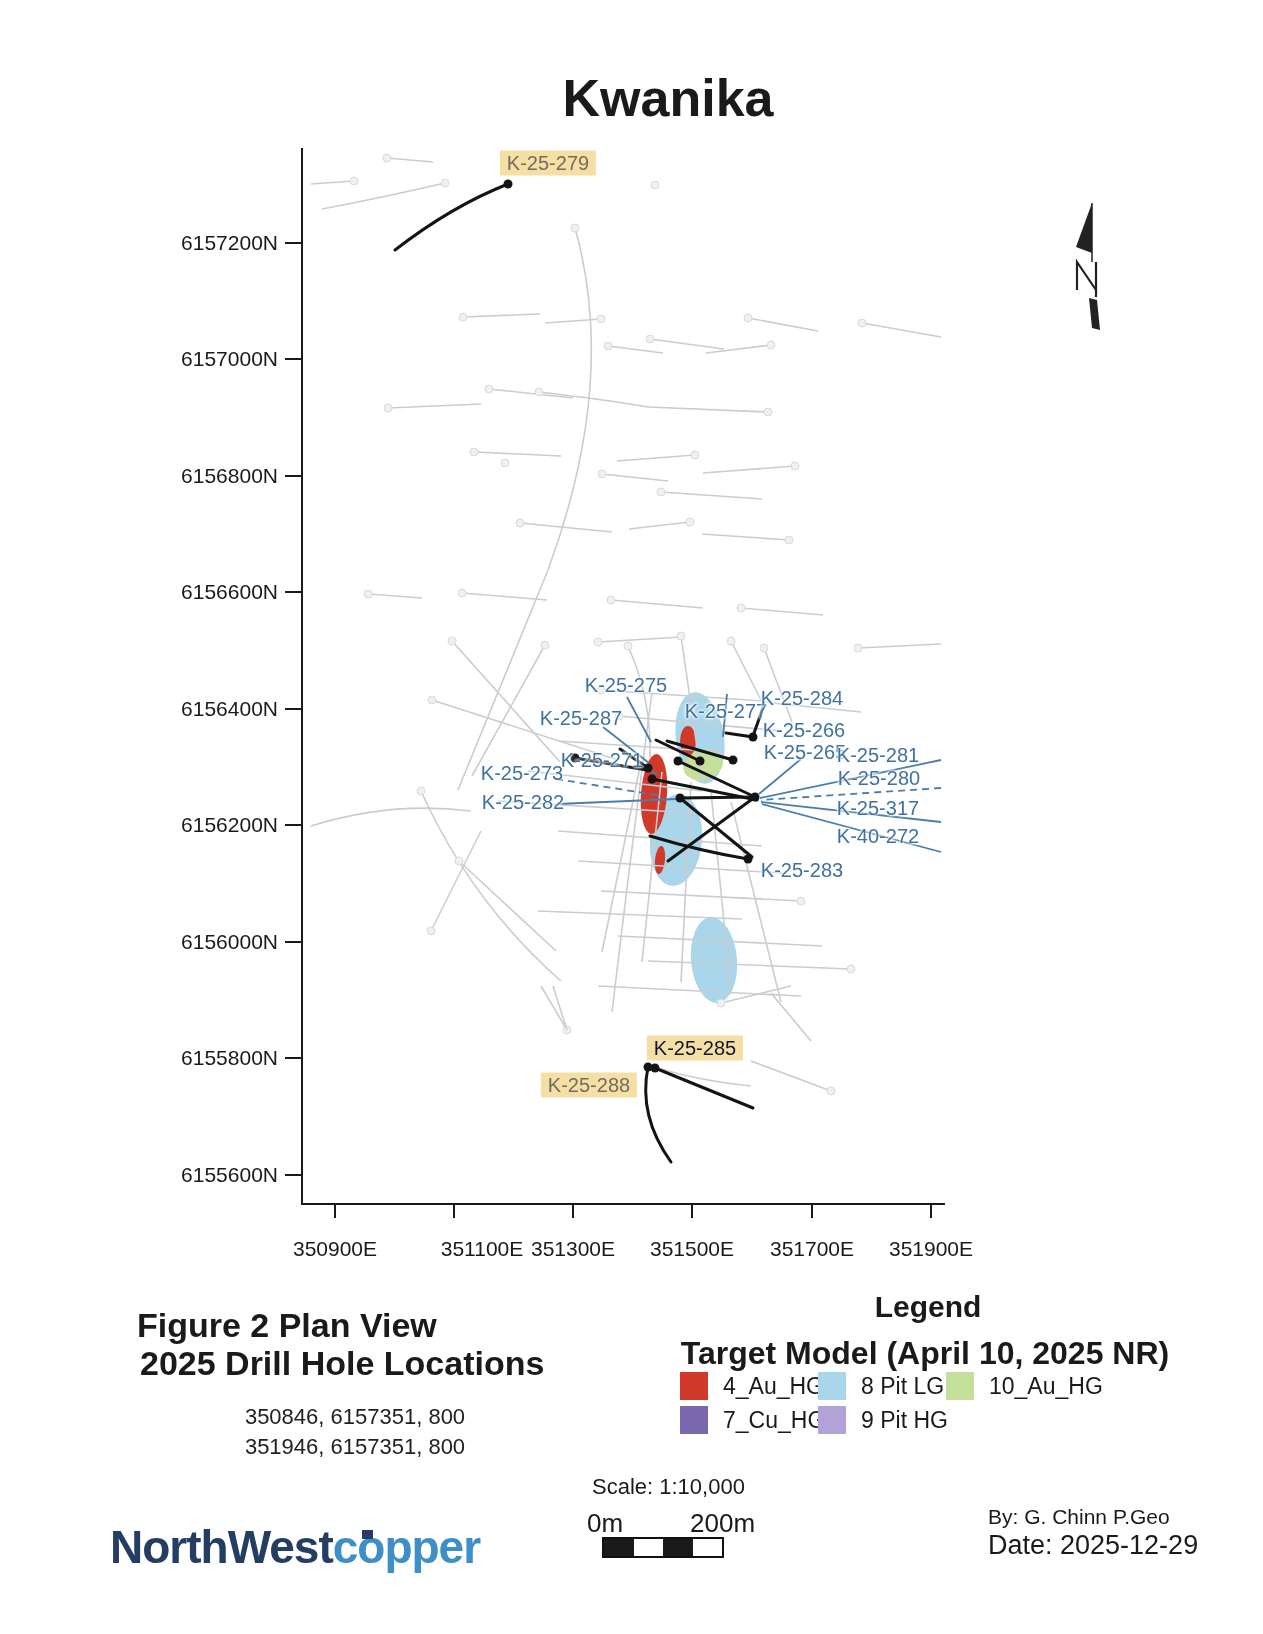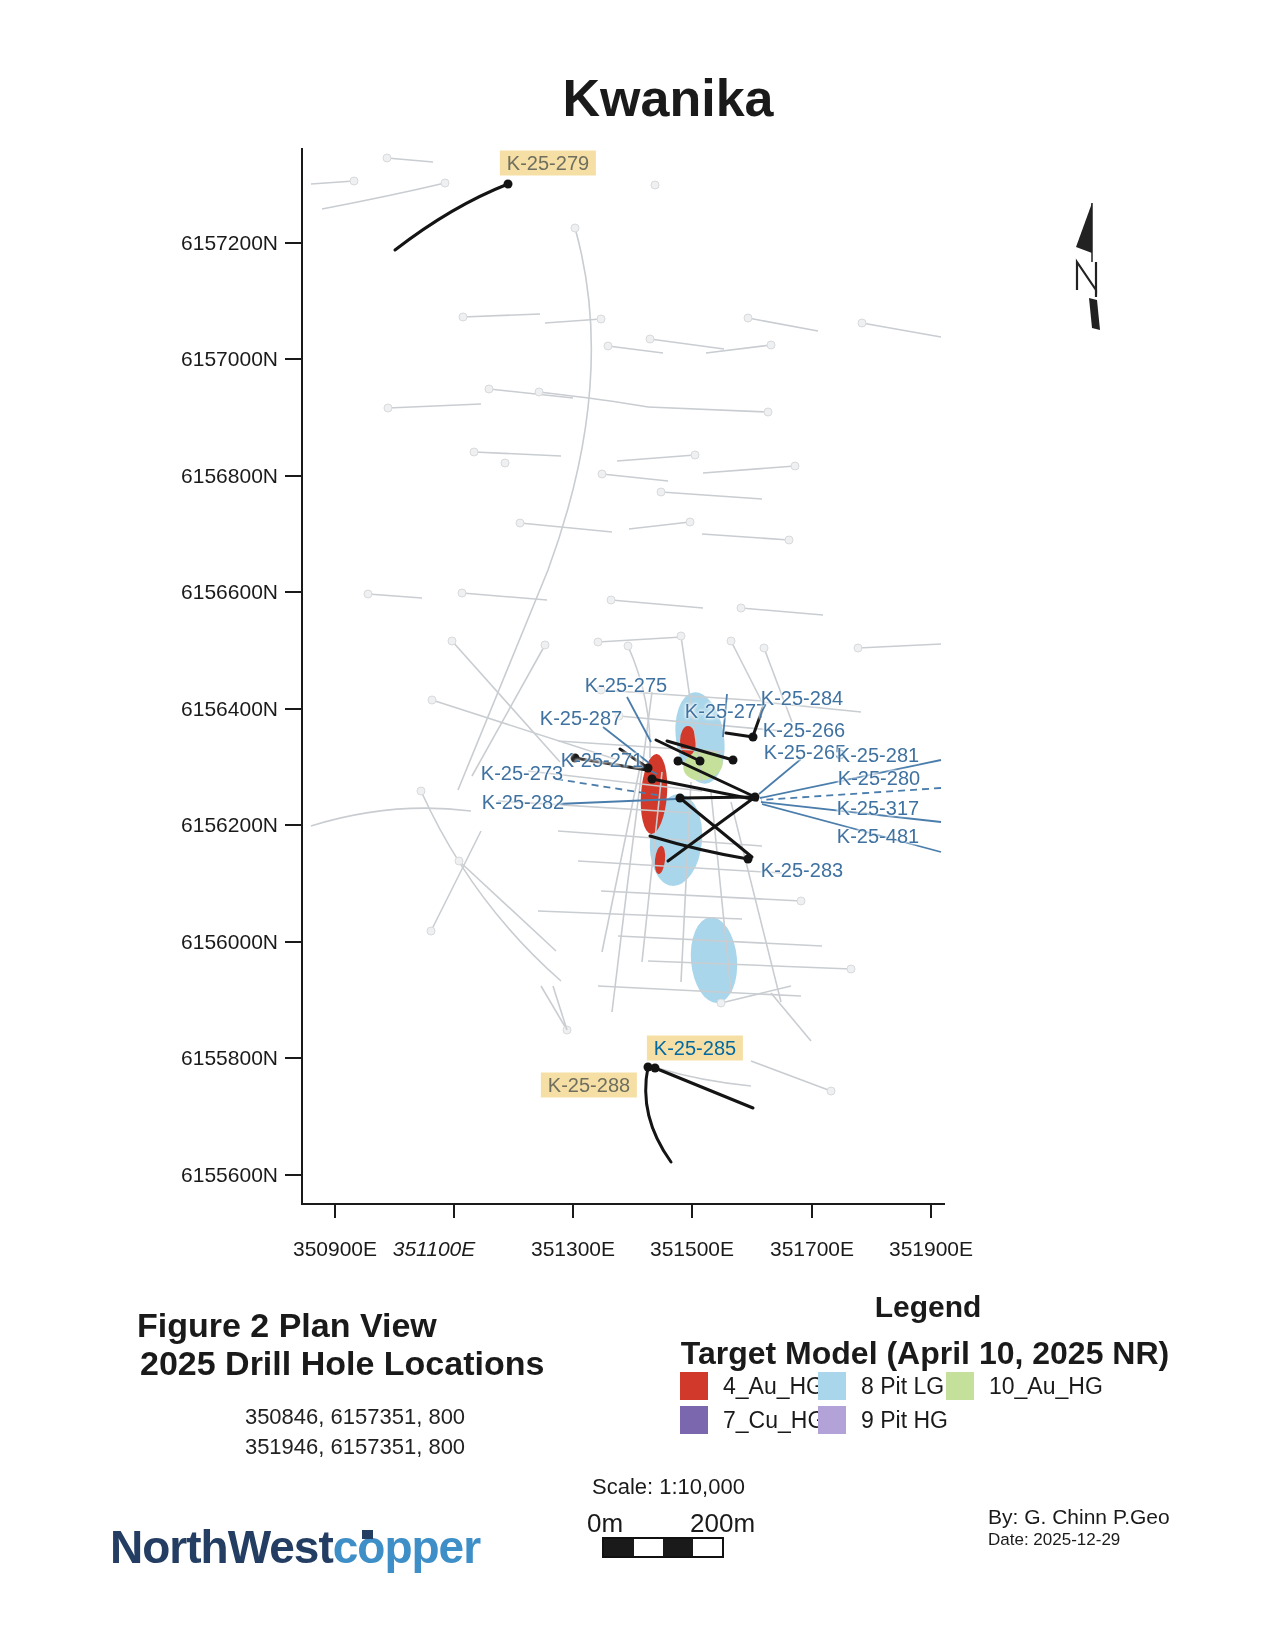--- a/index.html
+++ b/index.html
@@ -21,21 +21,21 @@
   .legend-item{position:absolute;display:flex;align-items:center;}
   .legend-swatch{width:28px;height:28px;margin-right:15px;}
   .legend-label{font-size:23px;color:#1a1a1a;white-space:nowrap;}
   .scale-text{position:absolute;left:592px;top:1474px;font-size:22px;}
   .scale-zero{position:absolute;left:587px;top:1508px;font-size:26px;}
   .scale-max{position:absolute;left:690px;top:1508px;font-size:26px;}
   .scalebar{position:absolute;left:602px;top:1537px;width:118px;height:17px;border:2px solid #111;
             display:flex;box-sizing:content-box;}
   .scalebar div{flex:1;height:100%;}
   .credit-by{position:absolute;left:988px;top:1505px;font-size:21px;}
-  .credit-date{position:absolute;left:988px;top:1530px;font-size:17px;}
+  .credit-date{position:absolute;left:988px;top:1530px;font-size:27px;}
   .logo{position:absolute;left:110px;top:1520px;font-size:46px;font-weight:bold;letter-spacing:-1px;white-space:nowrap;}
   .logo .p1{color:#243d63;}
   .logo .p2{color:#3e8fc7;font-weight:bold;position:relative;}
   .logo .odot{position:absolute;left:29px;top:9px;width:11px;height:9px;background:#243d63;}
 </style>
 </head>
 <body>
 
 <div class="page">
 
@@ -233,41 +233,41 @@
       <div class="ylab" style="left: 278px; top: 243px;">6157200N</div>
       <div class="ylab" style="left: 278px; top: 359px;">6157000N</div>
       <div class="ylab" style="left: 278px; top: 476px;">6156800N</div>
       <div class="ylab" style="left: 278px; top: 592px;">6156600N</div>
       <div class="ylab" style="left: 278px; top: 709px;">6156400N</div>
       <div class="ylab" style="left: 278px; top: 825px;">6156200N</div>
       <div class="ylab" style="left: 278px; top: 942px;">6156000N</div>
       <div class="ylab" style="left: 278px; top: 1058px;">6155800N</div>
       <div class="ylab" style="left: 278px; top: 1175px;">6155600N</div>
       <div class="xlab" style="left: 335px; top: 1237px;">350900E</div>
-      <div class="xlab" style="left: 434px; top: 1237px; font-style: italic;">351100E</div>
+      <div class="xlab" style="left: 482px; top: 1237px;">351100E</div>
       <div class="xlab" style="left: 573px; top: 1237px;">351300E</div>
       <div class="xlab" style="left: 692px; top: 1237px;">351500E</div>
       <div class="xlab" style="left: 812px; top: 1237px;">351700E</div>
       <div class="xlab" style="left: 931px; top: 1237px;">351900E</div>
       <div class="holelabel hl" style="left: 548px; top: 163px; background: rgb(246, 223, 164); color: rgb(111, 111, 96);">K-25-279</div>
       <div class="holelabel" style="left: 626px; top: 685px; color: rgb(63, 114, 160);">K-25-275</div>
       <div class="holelabel" style="left: 726px; top: 684px; color: rgb(63, 114, 160); margin-top: 27px;">K-25-277</div>
       <div class="holelabel" style="left: 802px; top: 698px; color: rgb(63, 114, 160);">K-25-284</div>
       <div class="holelabel" style="left: 581px; top: 718px; color: rgb(63, 114, 160);">K-25-287</div>
       <div class="holelabel" style="left: 804px; top: 730px; color: rgb(63, 114, 160);">K-25-266</div>
       <div class="holelabel" style="left: 805px; top: 752px; color: rgb(63, 114, 160);">K-25-265</div>
       <div class="holelabel" style="left: 878px; top: 755px; color: rgb(63, 114, 160);">K-25-281</div>
       <div class="holelabel" style="left: 879px; top: 778px; color: rgb(63, 114, 160);">K-25-280</div>
       <div class="holelabel" style="left: 878px; top: 808px; color: rgb(63, 114, 160);">K-25-317</div>
-      <div class="holelabel" style="left: 878px; top: 836px; color: rgb(63, 114, 160);">K-25-481</div>
+      <div class="holelabel" style="left: 878px; top: 836px; color: rgb(63, 114, 160);">K-40-272</div>
       <div class="holelabel" style="left: 602px; top: 760px; color: rgb(63, 114, 160);">K-25-271</div>
       <div class="holelabel" style="left: 522px; top: 773px; color: rgb(63, 114, 160);">K-25-273</div>
       <div class="holelabel" style="left: 523px; top: 802px; color: rgb(63, 114, 160);">K-25-282</div>
       <div class="holelabel" style="left: 802px; top: 870px; color: rgb(63, 114, 160);">K-25-283</div>
-      <div class="holelabel hl" style="left: 695px; top: 1048px; background: rgb(246, 223, 164); color: #0369a1;">K-25-285</div>
+      <div class="holelabel hl" style="left: 695px; top: 1048px; background: rgb(246, 223, 164); color: #0f172a;">K-25-285</div>
       <div class="holelabel hl" style="left: 589px; top: 1085px; background: rgb(246, 223, 164); color: rgb(111, 111, 96);">K-25-288</div>
     </div>
 
   <div class="caption1">Figure 2 Plan View</div>
   <div class="caption2">2025 Drill Hole Locations</div>
   <div class="coordline" style="top:1404px">350846, 6157351, 800</div>
   <div class="coordline" style="top:1434px">351946, 6157351, 800</div>
 
   <div class="legend-title">Legend</div>
   <div class="legend-sub">Target Model (April 10, 2025 NR)</div>

